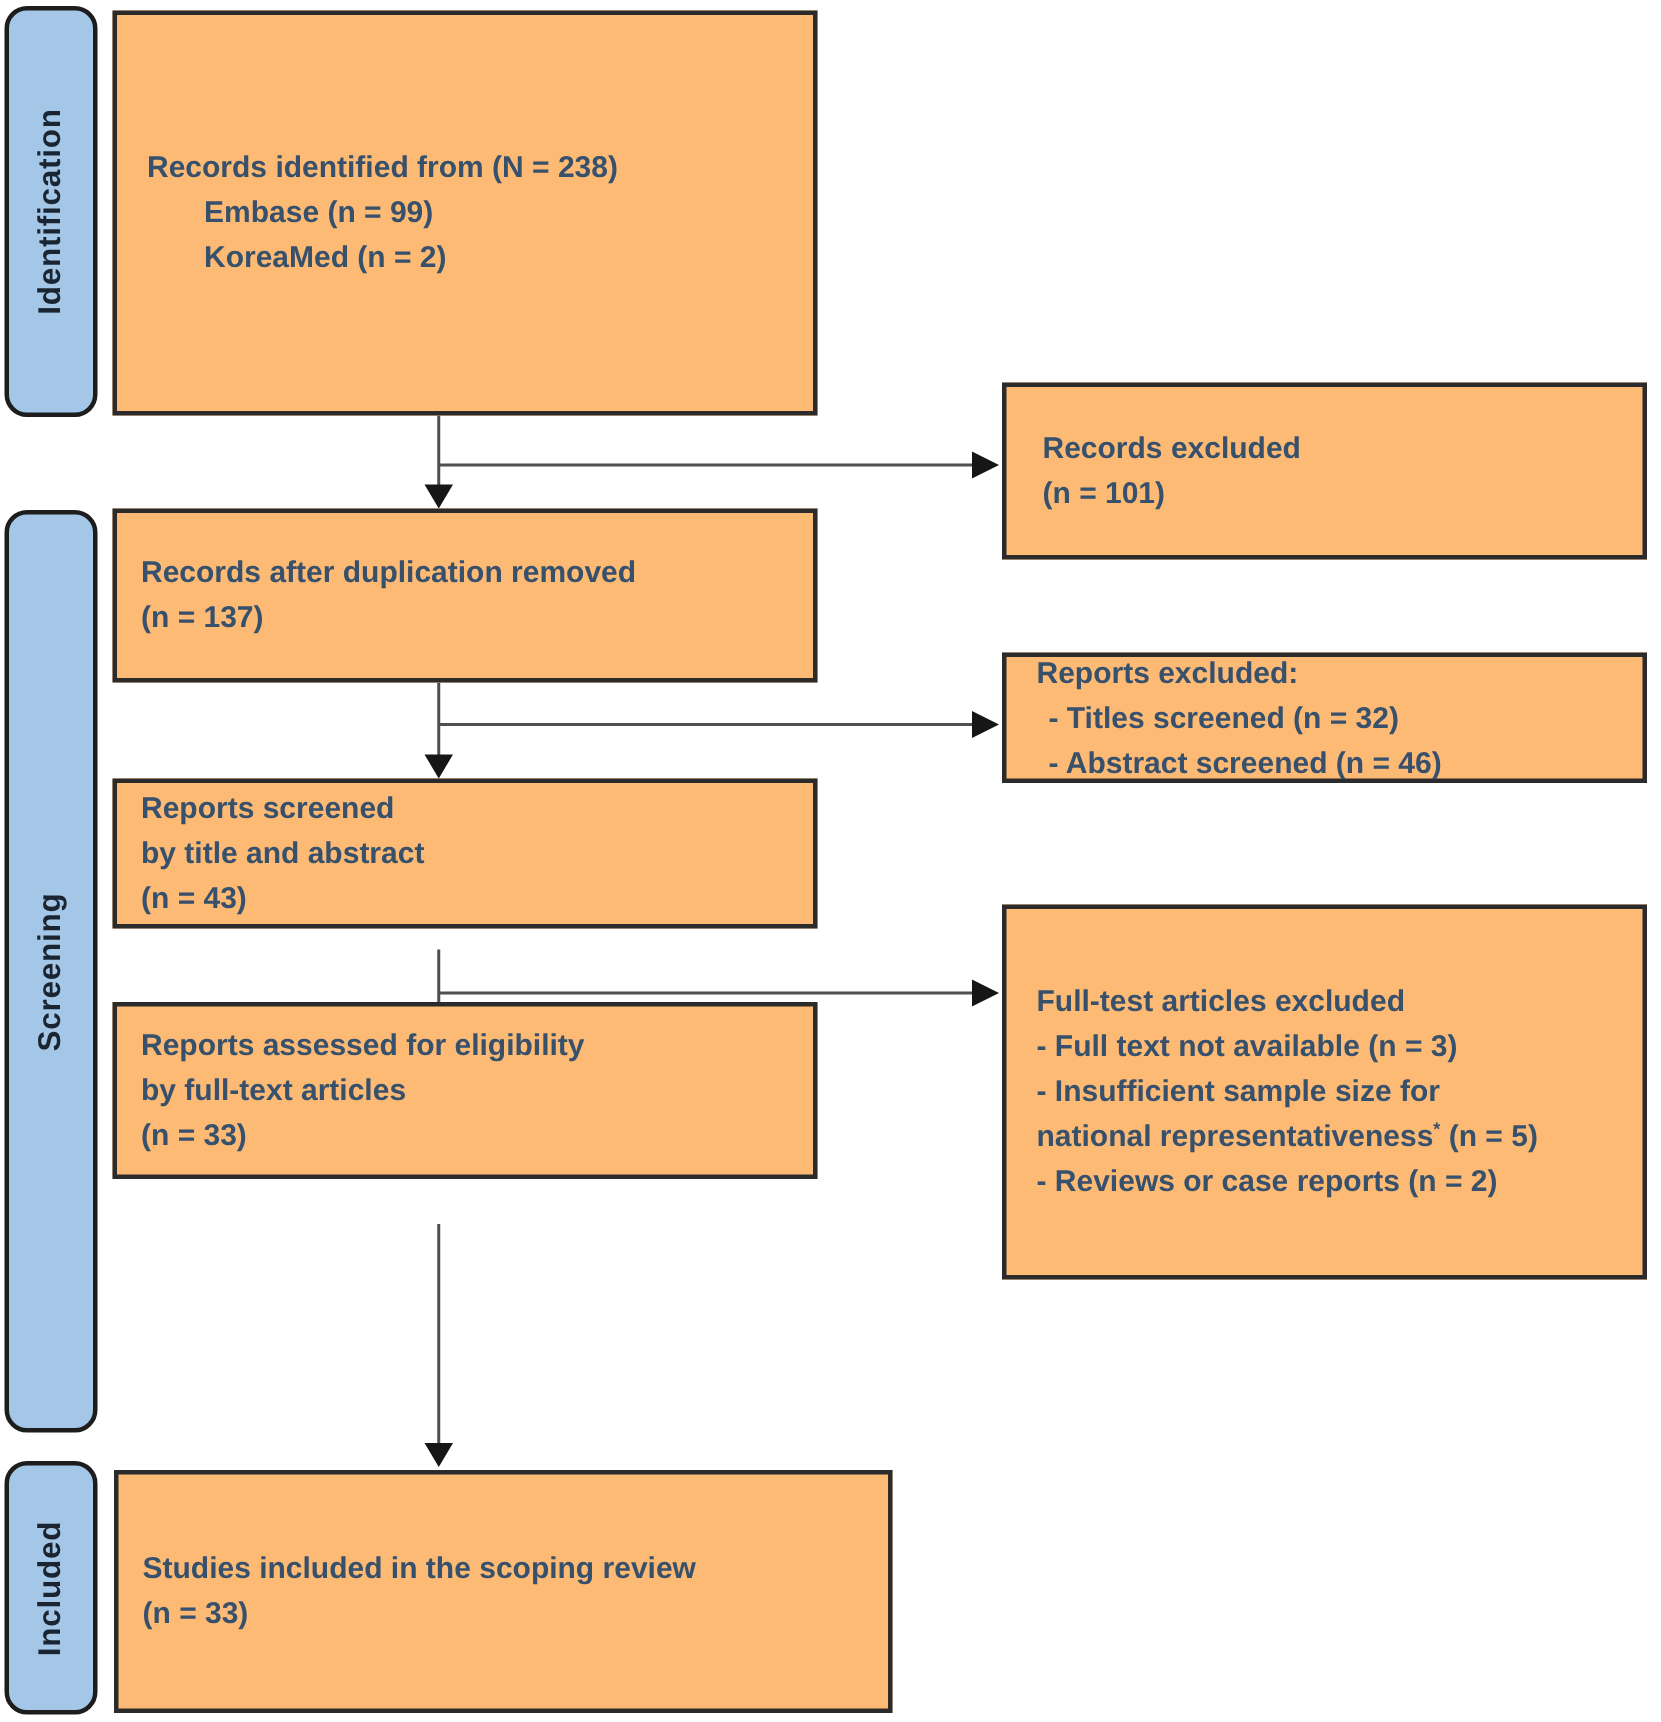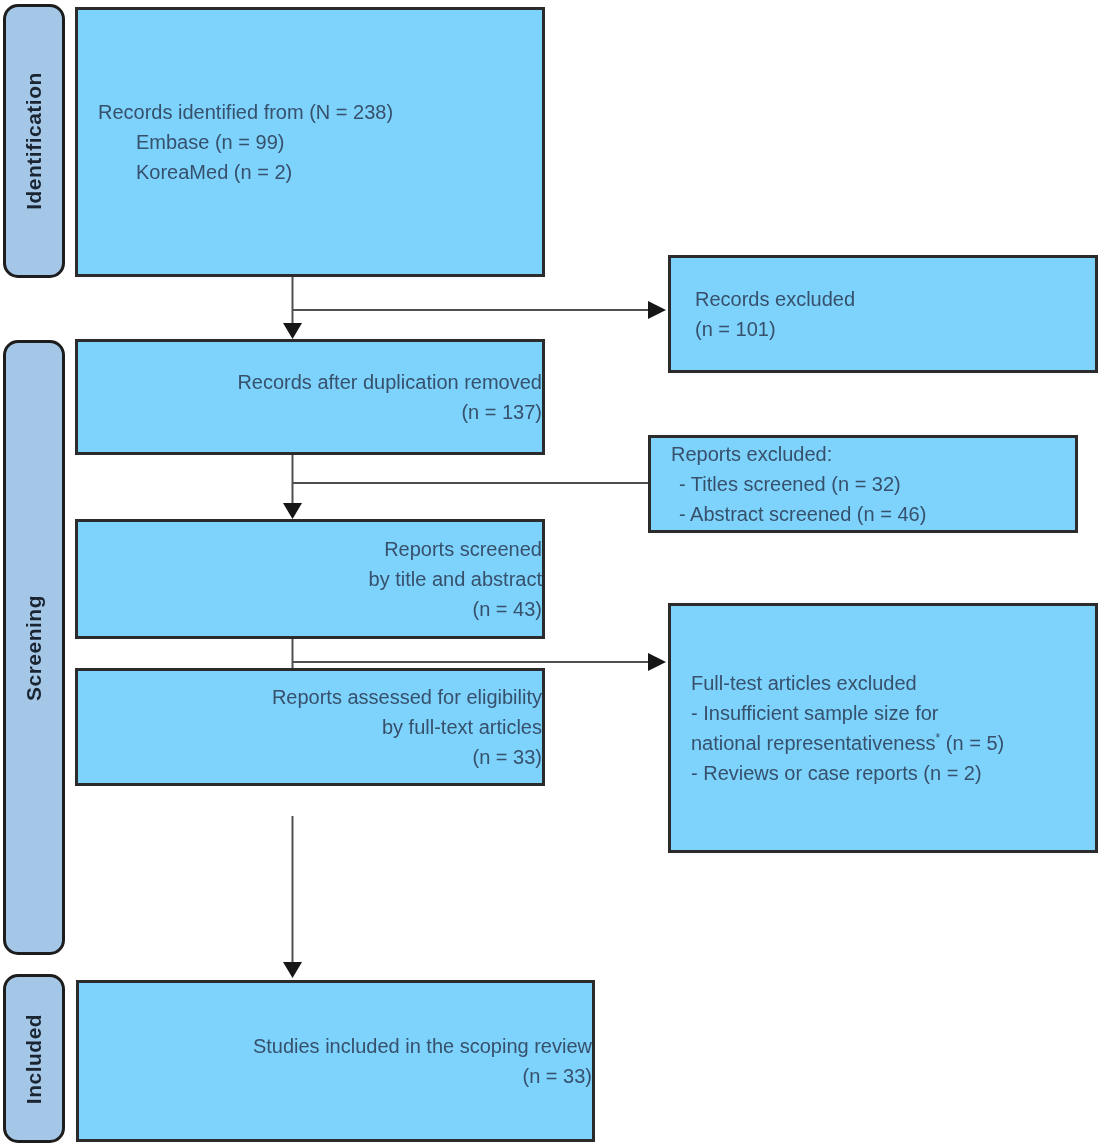--- a/index.html
+++ b/index.html
@@ -27,28 +27,29 @@
     white-space:nowrap;
     font-weight:bold;
     font-size:21px;
     color:#1b2531;
     letter-spacing:0.5px;
   }
 
   .fbox {
     position:absolute;
     box-sizing:border-box;
-    background:#7dd3fc;
+    background:#fdba74;
     border:3px solid #2b2b2b;
     display:flex; flex-direction:column; justify-content:center;
     color:#37506c;
     font-size:20px;
     line-height:30px;
+    font-weight:bold;
   }
-  .fbox.center { text-align:right;padding-left:16px; }
+  .fbox.center { text-align:left;padding-left:16px; }
   .fbox.leftpad { padding-left:20px; padding-right:6px; text-align:left; }
   .fbox .sub { margin-left:38px; }
   .fbox .dash-indent { margin-left:8px; }
   .fbox sup { font-size:12px; line-height:0; vertical-align:super; }
 </style>
 </head>
 <body>
 
 <div class="canvas">
 
@@ -90,21 +91,21 @@
     <div>Records identified from (N = 238)</div>
     <div class="sub">Embase (n = 99)</div>
     <div class="sub">KoreaMed (n = 2)</div>
   </div>
 
   <div class="fbox center" style="left:75px; top:339px; width:470px; height:116px;">
     <div>Records after duplication removed</div>
     <div>(n = 137)</div>
   </div>
 
-  <div class="fbox center" style="left:75px; top:519px; width:470px; height:120px;">
+  <div class="fbox center" style="left:75px; top:519px; width:470px; height:100px;">
     <div>Reports screened</div>
     <div>by title and abstract</div>
     <div>(n = 43)</div>
   </div>
 
   <div class="fbox center" style="left:75px; top:668px; width:470px; height:118px;">
     <div>Reports assessed for eligibility</div>
     <div>by full-text articles</div>
     <div>(n = 33)</div>
   </div>
@@ -112,26 +113,27 @@
   <div class="fbox center" style="left:76px; top:980px; width:519px; height:162px;">
     <div>Studies included in the scoping review</div>
     <div>(n = 33)</div>
   </div>
 
   <div class="fbox leftpad" style="left:668px; top:255px; width:430px; height:118px;padding-left:24px;">
     <div>Records excluded</div>
     <div>(n = 101)</div>
   </div>
 
-  <div class="fbox leftpad" style="left:648px; top:435px; width:430px; height:98px;">
+  <div class="fbox leftpad" style="left:668px; top:435px; width:430px; height:87px;">
     <div>Reports excluded:</div>
     <div class="dash-indent">- Titles screened (n = 32)</div>
     <div class="dash-indent">- Abstract screened (n = 46)</div>
   </div>
 
   <div class="fbox leftpad" style="left:668px; top:603px; width:430px; height:250px;">
     <div>Full-test articles excluded</div>
+    <div>- Full text not available (n = 3)</div>
     <div>- Insufficient sample size for</div>
     <div><span>national representativeness</span><sup>*</sup><span> (n = 5)</span></div>
     <div>- Reviews or case reports (n = 2)</div>
   </div>
 
 </div>
 
 </body></html>

